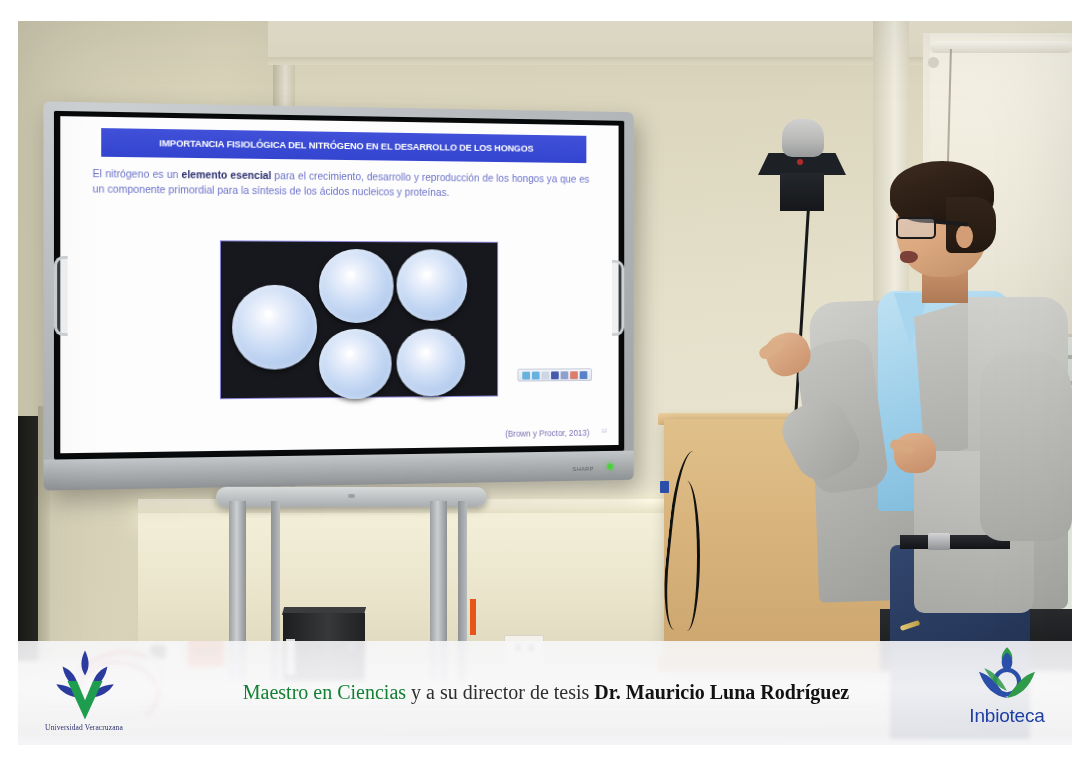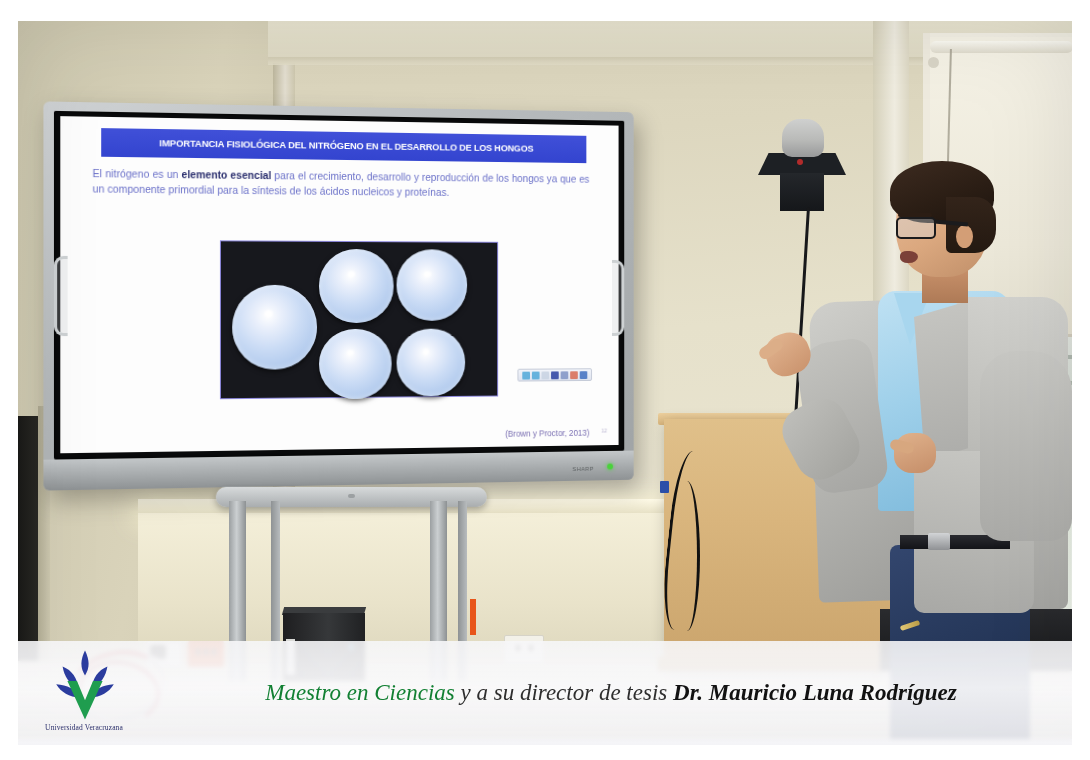--- a/index.html
+++ b/index.html
@@ -526,21 +526,21 @@
     backdrop-filter:blur(2px);
     display:flex; align-items:center;
   }
   .banner-text{
     flex:1; text-align:center; line-height:1.28;
     font-family:"Liberation Serif", serif;
     padding:0 14px;
   }
   .line{ white-space:nowrap; }
   .l1{ font-size:22.5px; }
-  .l2{ font-size:23px;font-style:italic; }
+  .l2{ font-size:20px; }
   .t-dark{ color:#2e2e2e; font-weight:normal; }
   .t-blue{ color:#1d2ad6; font-weight:normal; }
   .t-green{ color:#128033; font-weight:normal; }
   .t-black{ color:#121212; font-weight:bold; }
 
   
   .logo-uv{
     width:132px; height:100px; position:relative; flex:0 0 132px;
   }
   .uv-wrap{ position:absolute; left:26px; top:6px; width:82px; height:72px; }
@@ -765,15 +765,28 @@
       </div>
       <div class="uv-caption">Universidad Veracruzana</div>
     </div>
 
     <div class="banner-text">
       <div class="line l2">
         <span class="t-green">Maestro en Ciencias</span><span class="t-dark"> y a su director de tesis </span><span class="t-black">Dr. Mauricio Luna Rodríguez</span>
       </div>
     </div>
 
+    <div class="logo-inb">
+      <div class="inb-wrap">
+        <svg viewBox="0 0 80 70" width="70" height="62" aria-hidden="true">
+          <path d="M40 2 C30 12 34 20 40 26 C46 20 50 12 40 2 Z" fill="#2f9a4a"></path>
+          <path d="M40 8 C50 16 46 26 40 30 C34 26 30 16 40 8 Z" fill="#2b4fa8"></path>
+          <circle cx="40" cy="42" r="14" fill="none" stroke="#2b4fa8" stroke-width="5"></circle>
+          <path d="M8 30 C14 48 26 58 40 60 C30 46 22 34 8 30 Z" fill="#2b4fa8"></path>
+          <path d="M72 30 C66 48 54 58 40 60 C50 46 58 34 72 30 Z" fill="#2f9a4a"></path>
+          <path d="M14 26 C22 40 30 48 40 52 C34 40 26 30 14 26 Z" fill="#2f9a4a" opacity=".85"></path>
+        </svg>
+      </div>
+      <div class="inb-caption">Inbioteca</div>
+    </div>
 
   </div>
 </div>
 
 </body></html>

